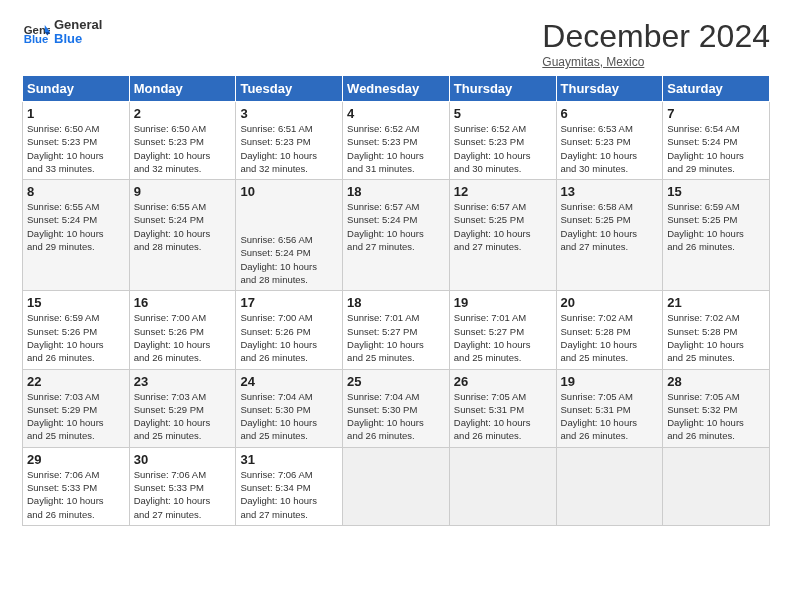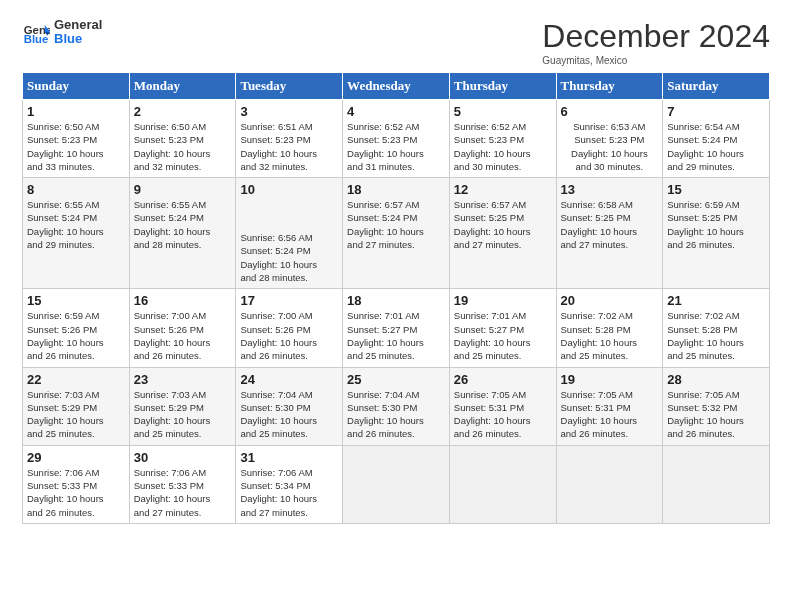--- a/index.html
+++ b/index.html
@@ -33,37 +33,37 @@
     }
     .title-area {
       text-align: left;
     }
     .month-title {
       font-size: 32px;
       font-weight: normal;
       color: #333;
     }
     .location {
-      font-size: 10px;
+      font-size: 12px;
       color: #555;
+      text-decoration: underline;
     }
     table {
       width: 100%;
       border-collapse: collapse;
       font-size: 10.5px;
     }
     thead tr th {
       background: #2d6bbf;
       color: #fff;
       padding: 5px 4px;
       text-align: left;
       font-size: 13px;
       font-weight: bold;
       border: 1px solid #fff;
-      font-family: Liberation Serif, serif;
     }
     tbody tr td {
       border: 1px solid #ccc;
       vertical-align: top;
       padding: 4px 4px;
       width: calc(100% / 7);
       height: 76px;
     }
     tbody tr:nth-child(even) td {
       background: #f5f5f5;
@@ -154,21 +154,21 @@
           </td>
           <td>
             <span class="day-num">5</span>
             <div class="day-info" style="white-space: pre-line;">Sunrise: 6:52 AM
 Sunset: 5:23 PM
 Daylight: 10 hours
 and 30 minutes.</div>
           </td>
           <td>
             <span class="day-num">6</span>
-            <div class="day-info" style="white-space: pre-line; text-align: center;">Sunrise: 6:53 AM
+            <div class="day-info" style="white-space: pre-line;">Sunrise: 6:53 AM
 Sunset: 5:23 PM
 Daylight: 10 hours
 and 30 minutes.</div>
           </td>
           <td>
             <span class="day-num">7</span>
             <div class="day-info" style="white-space: pre-line;">Sunrise: 6:54 AM
 Sunset: 5:24 PM
 Daylight: 10 hours
 and 29 minutes.</div>

